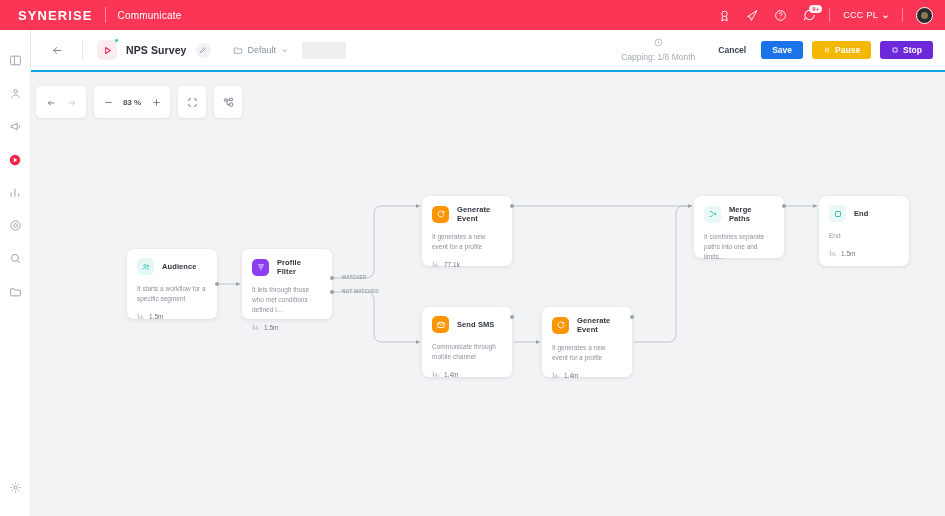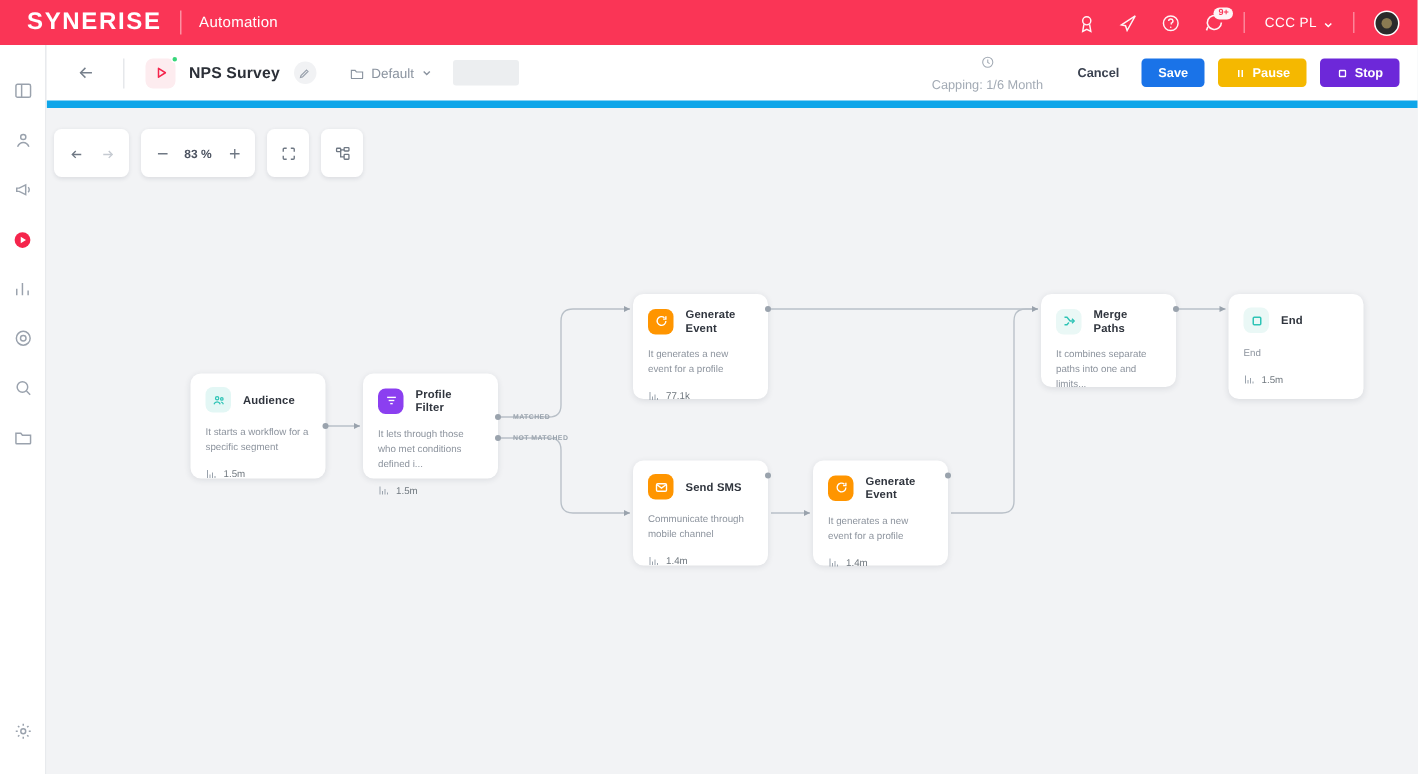--- a/index.html
+++ b/index.html
@@ -13,21 +13,21 @@
   
   .topbar {
     position: absolute; top: 0; left: 0;
     width: 945px; height: 30px;
     background: #fa3556;
     display: flex; align-items: center;
     padding: 0 12px 0 18px;
     z-index: 40;
   }
   .brand-logo {
-    color: #fff; font-size: 16px; font-weight: 700;
+    color: #fff; font-size: 13px; font-weight: 700;
     letter-spacing: 1.1px;
   }
   .brand-sep {
     width: 1px; height: 16px; background: rgba(255,255,255,.45);
     margin: 0 12px;
   }
   .brand-app { color: #fff; font-size: 10px; letter-spacing: .2px; }
   .topbar-right {
     margin-left: auto; display: flex; align-items: center; gap: 13px;
   }
@@ -76,21 +76,21 @@
     color: #9aa2ad;
   }
   .rail-item.active { color: #f5254c; }
   .rail-bottom { margin-top: auto; margin-bottom: 12px; }
 
   
   .subhead {
     position: absolute; top: 30px; left: 31px;
     width: 914px; height: 42px;
     background: #fff;
-    border-bottom: 5px solid #0ea5e9;
+    border-bottom: 2px solid #0ea5e9;
     display: flex; align-items: center;
     padding: 0 12px 0 16px;
     z-index: 20;
   }
   .back-arrow { color: #77808c; display: flex; padding: 4px; }
   .sh-vsep { width: 1px; height: 20px; background: #e6e8eb; margin: 0 14px; }
   .flow-badge {
     position: relative;
     width: 20px; height: 20px; border-radius: 5px;
     background: #fdecef;
@@ -204,21 +204,21 @@
     font-size: 4.6px; font-weight: 700;
     color: #9aa3ad; letter-spacing: .3px;
   }
 </style>
 </head>
 <body>
 
 <div class="topbar">
   <span class="brand-logo">SYNERISE</span>
   <span class="brand-sep"></span>
-  <span class="brand-app">Automation</span>
+  <span class="brand-app">Communicate</span>
 
   <div class="topbar-right">
     <span class="tb-icon">
       <svg width="13" height="13" viewBox="0 0 24 24" fill="none" stroke="#fff" stroke-width="1.8">
         <circle cx="12" cy="9" r="5"></circle>
           <path d="M8.5 13.5 7 22l5-2.5L17 22l-1.5-8.5"></path>
       </svg>
     </span>
     <span class="tb-icon">
       <svg width="13" height="13" viewBox="0 0 24 24" fill="none" stroke="#fff" stroke-width="1.8">

